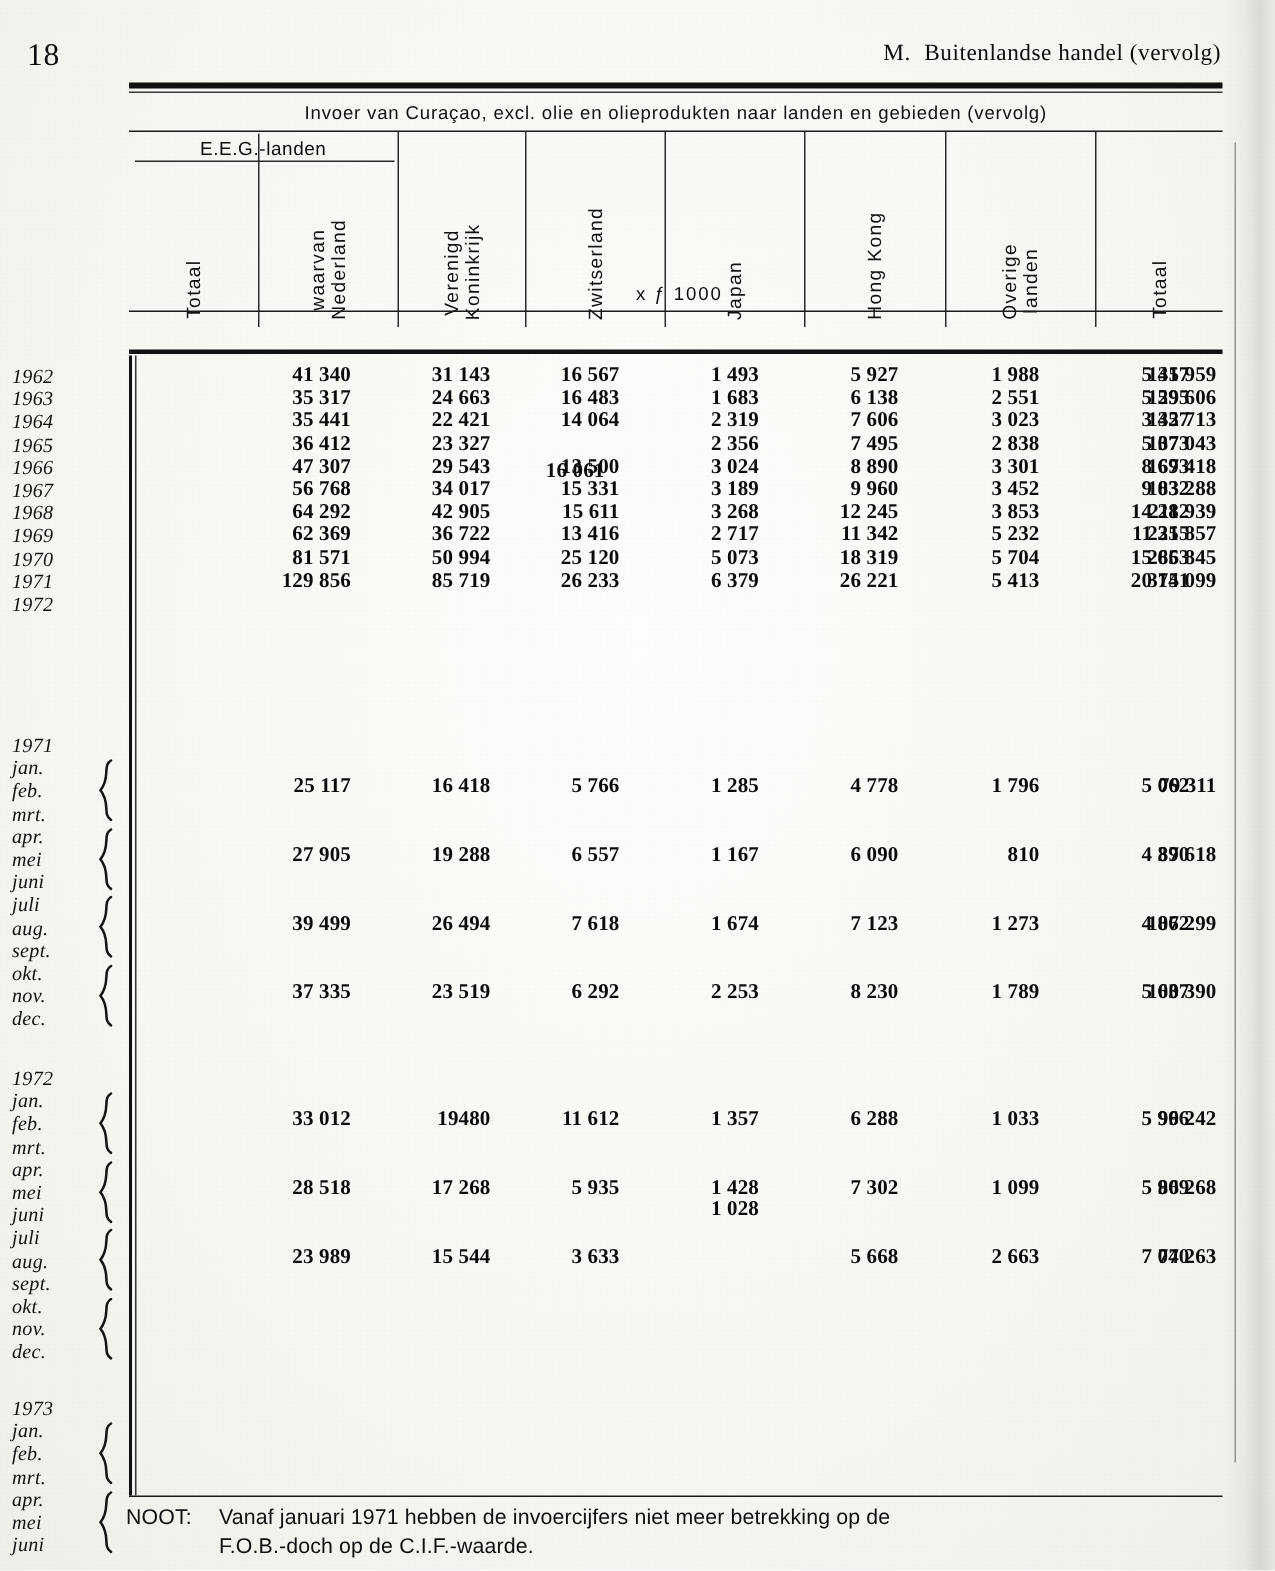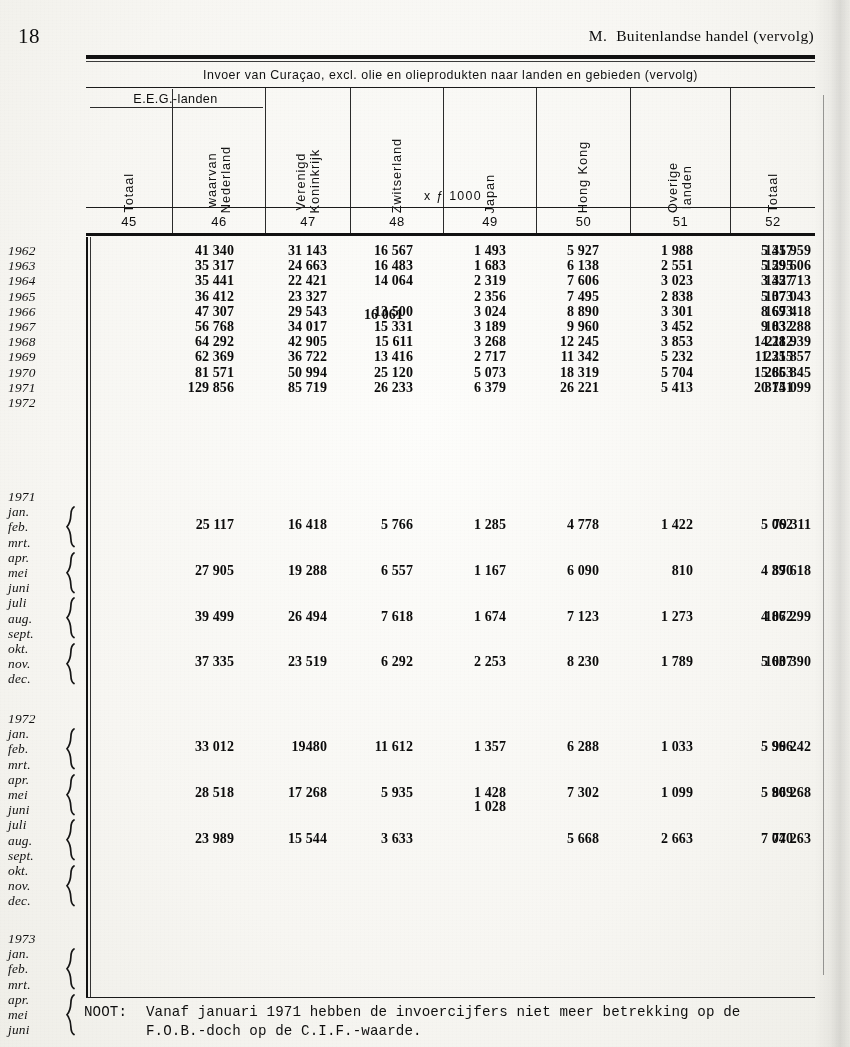--- a/index.html
+++ b/index.html
@@ -192,21 +192,21 @@
     transform: scaleY(1);
   }
   .brace svg { display: block; }
 
   
   .note-rule-top {
     position: absolute; left: 0; width: 100%; height: 1px; background: #1a1a1a;
   }
   .note {
     position: absolute;
-    font-family: Liberation Mono, monospace;
+    font-family: Liberation Sans, sans-serif;
     font-size: 14.2px;
     line-height: 1.32;
     letter-spacing: .1px;
     color: #0f0f0f;
   }
   .note .lbl { display: inline-block; width: 62px; }
   .note .l2 { display: block; margin-left: 62px; }
 </style>
 </head>
 <body>
@@ -264,38 +264,20 @@
 landen</span>
     </div>
   <div class="vcol" style="left:645px; width:84px;  top:38px; height:120px;">
     <span>Totaal</span>
     </div>
 
   <div class="unit-label" style="left:338px; top:134px;">x ƒ 1000</div>
 
   <div class="rule rule-h" style="top:152px;"></div>
 
-  <div class="colnum-band" style="top:154px; height:24px;">
-    <div class="colnum" style="left:0px;   width:86px;">45</div>
-    <div class="colnum" style="left:87px;  width:92px;">46</div>
-    <div class="colnum" style="left:180px; width:84px;">47</div>
-    <div class="colnum" style="left:265px; width:92px;">48</div>
-    <div class="colnum" style="left:358px; width:92px;">49</div>
-    <div class="colnum" style="left:451px; width:93px;">50</div>
-    <div class="colnum" style="left:545px; width:99px;">51</div>
-    <div class="colnum" style="left:645px; width:84px;">52</div>
-
-    <div class="vsep" style="left:86px;  top:0px; height:24px;"></div>
-    <div class="vsep" style="left:179px; top:0px; height:24px;"></div>
-    <div class="vsep" style="left:264px; top:0px; height:24px;"></div>
-    <div class="vsep" style="left:357px; top:0px; height:24px;"></div>
-    <div class="vsep" style="left:450px; top:0px; height:24px;"></div>
-    <div class="vsep" style="left:544px; top:0px; height:24px;"></div>
-    <div class="vsep" style="left:644px; top:0px; height:24px;"></div>
-  </div>
 
   <div class="rule rule-h" style="top:178px; height:3px; background:#111;"></div>
 
   <div class="rule rule-v" style="left:0px;  top:182px; height:760px; background:#111; width:2px;"></div>
   <div class="rule rule-v" style="left:4px;  top:182px; height:760px; background:#333; width:1px;"></div>
 
   <div class="body-area" id="body-area" style="top:182px; height:760px;">
       <div class="rowlabel" style="top: 6px; left: -78px;">1962</div>
       <div class="cell annual" style="top: 6px; right: 581px;">41 340</div>
       <div class="cell annual" style="top: 6px; right: 488px;">31 143</div>
@@ -403,21 +385,21 @@
       <div class="brace" style="top: 268.2px; left: -22px;">
         <svg width="14" height="43.599999999999994" viewBox="0 0 14 43.599999999999994" xmlns="http://www.w3.org/2000/svg">
           <path d="M10 2 C4 5.667999999999999, 10 13.079999999999998, 3 21.799999999999997 C10 30.519999999999992, 4 37.931999999999995, 10 41.599999999999994" fill="none" stroke="#151515" stroke-width="1.7" stroke-linecap="round"></path>
         </svg>
       </div>
       <div class="cell " style="top: 280.4px; right: 581px;">25 117</div>
       <div class="cell " style="top: 280.4px; right: 488px;">16 418</div>
       <div class="cell " style="top: 280.4px; right: 402px;">5 766</div>
       <div class="cell " style="top: 280.4px; right: 309px;">1 285</div>
       <div class="cell " style="top: 280.4px; right: 216px;">4 778</div>
-      <div class="cell " style="top: 280.4px; right: 122px;">1 422</div>
+      <div class="cell " style="top: 280.4px; right: 122px;">1 796</div>
       <div class="cell " style="top: 280.4px; right: 22px;">5 062</div>
       <div class="cell " style="top: 280.4px; right: 4px;">79 311</div>
       <div class="brace" style="top: 313.8px; left: -22px;">
         <svg width="14" height="43.599999999999994" viewBox="0 0 14 43.599999999999994" xmlns="http://www.w3.org/2000/svg">
           <path d="M10 2 C4 5.667999999999999, 10 13.079999999999998, 3 21.799999999999997 C10 30.519999999999992, 4 37.931999999999995, 10 41.599999999999994" fill="none" stroke="#151515" stroke-width="1.7" stroke-linecap="round"></path>
         </svg>
       </div>
       <div class="cell " style="top: 326px; right: 581px;">27 905</div>
       <div class="cell " style="top: 326px; right: 488px;">19 288</div>
       <div class="cell " style="top: 326px; right: 402px;">6 557</div>

